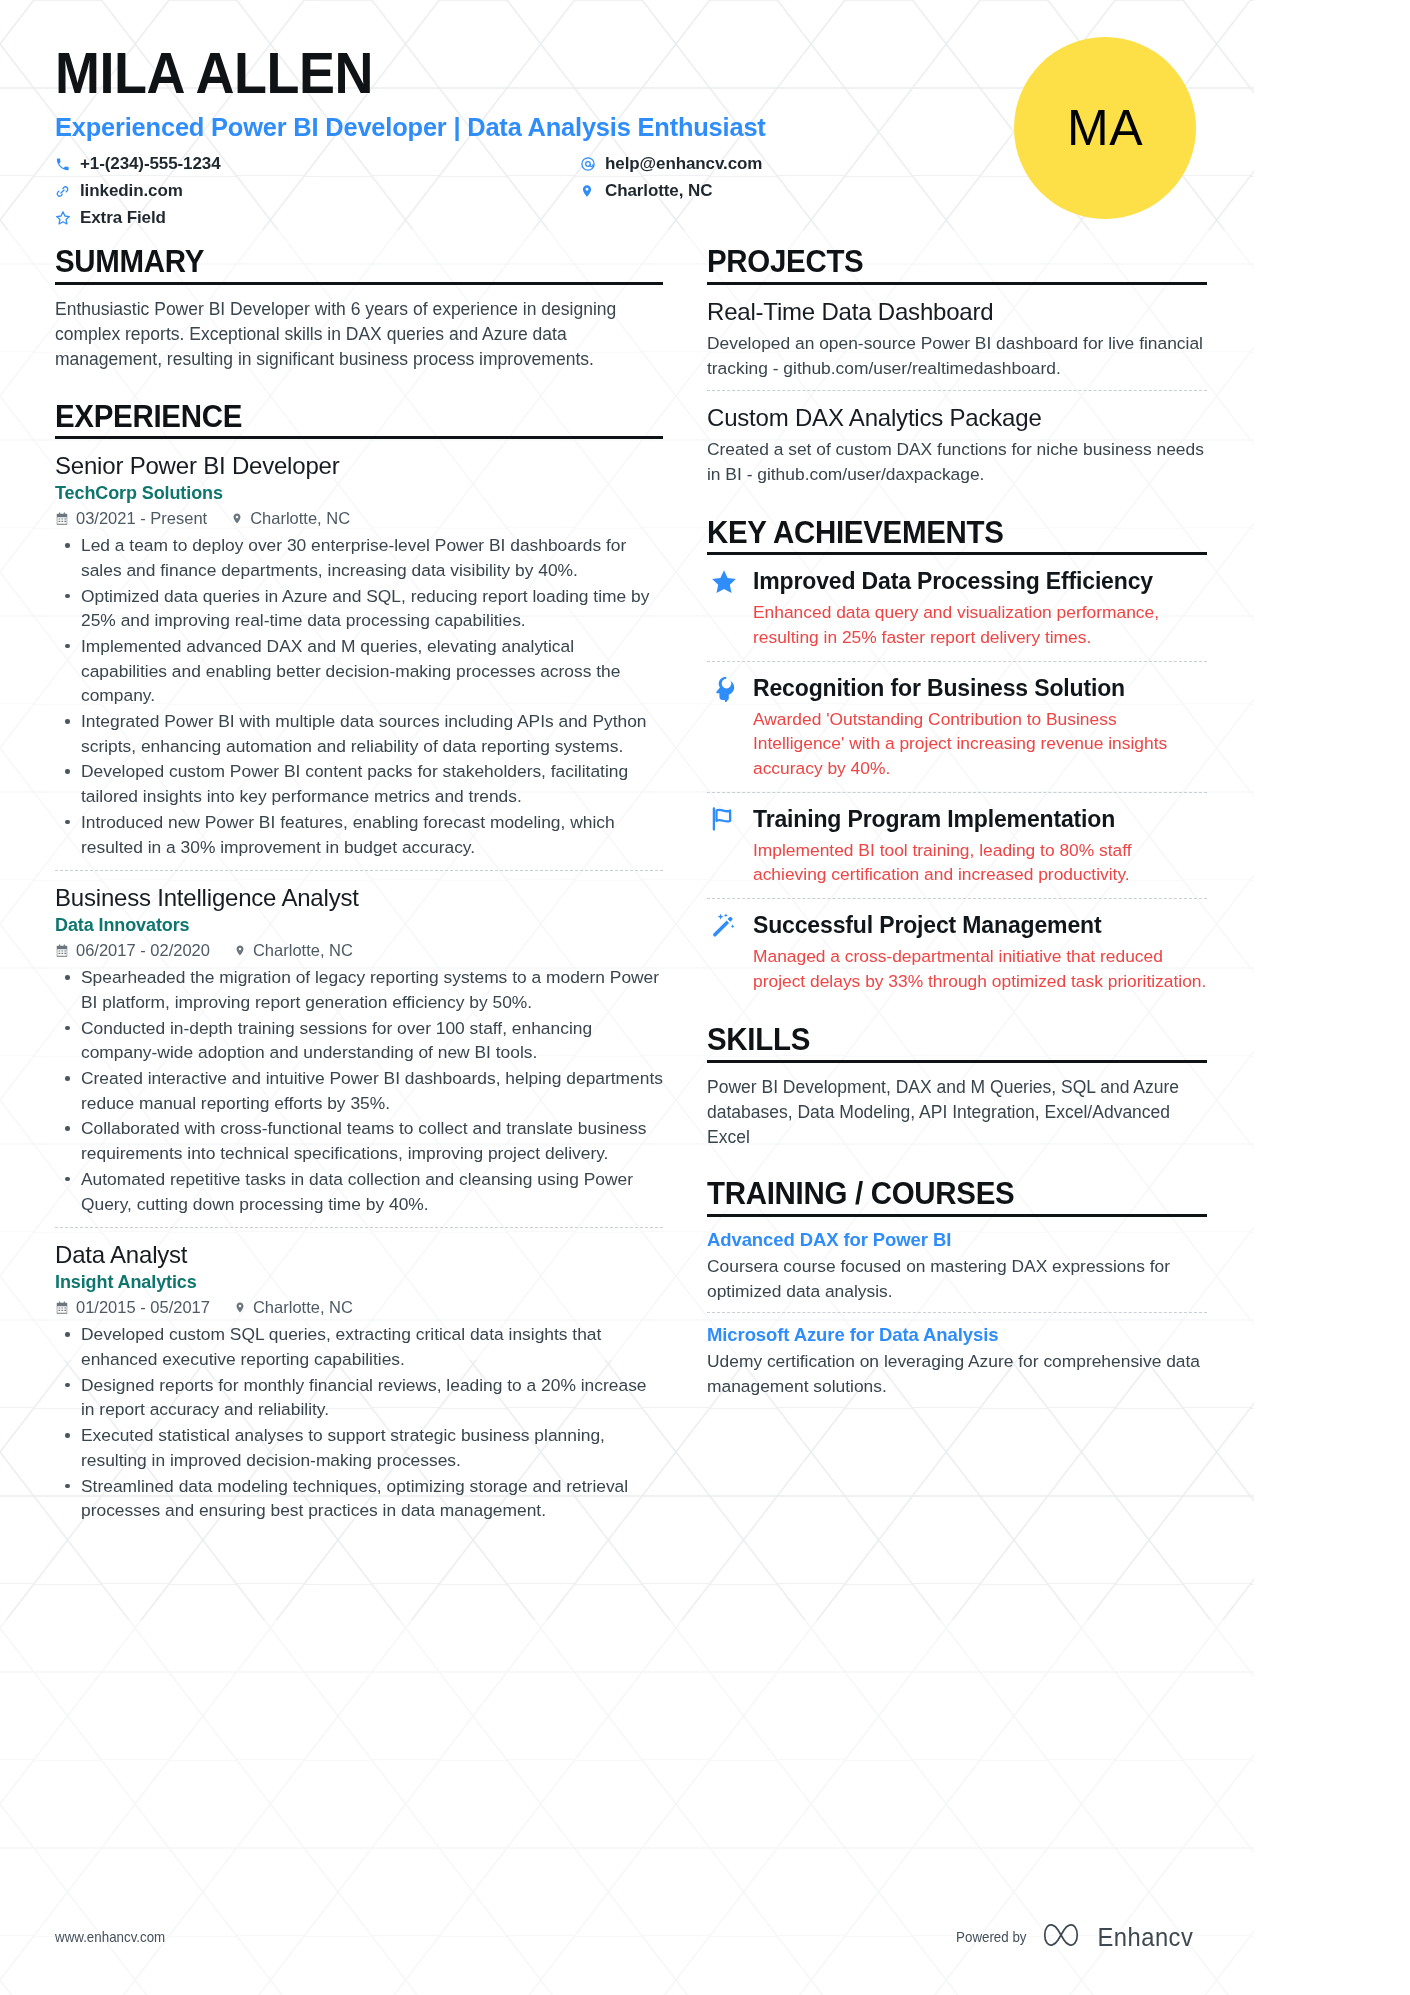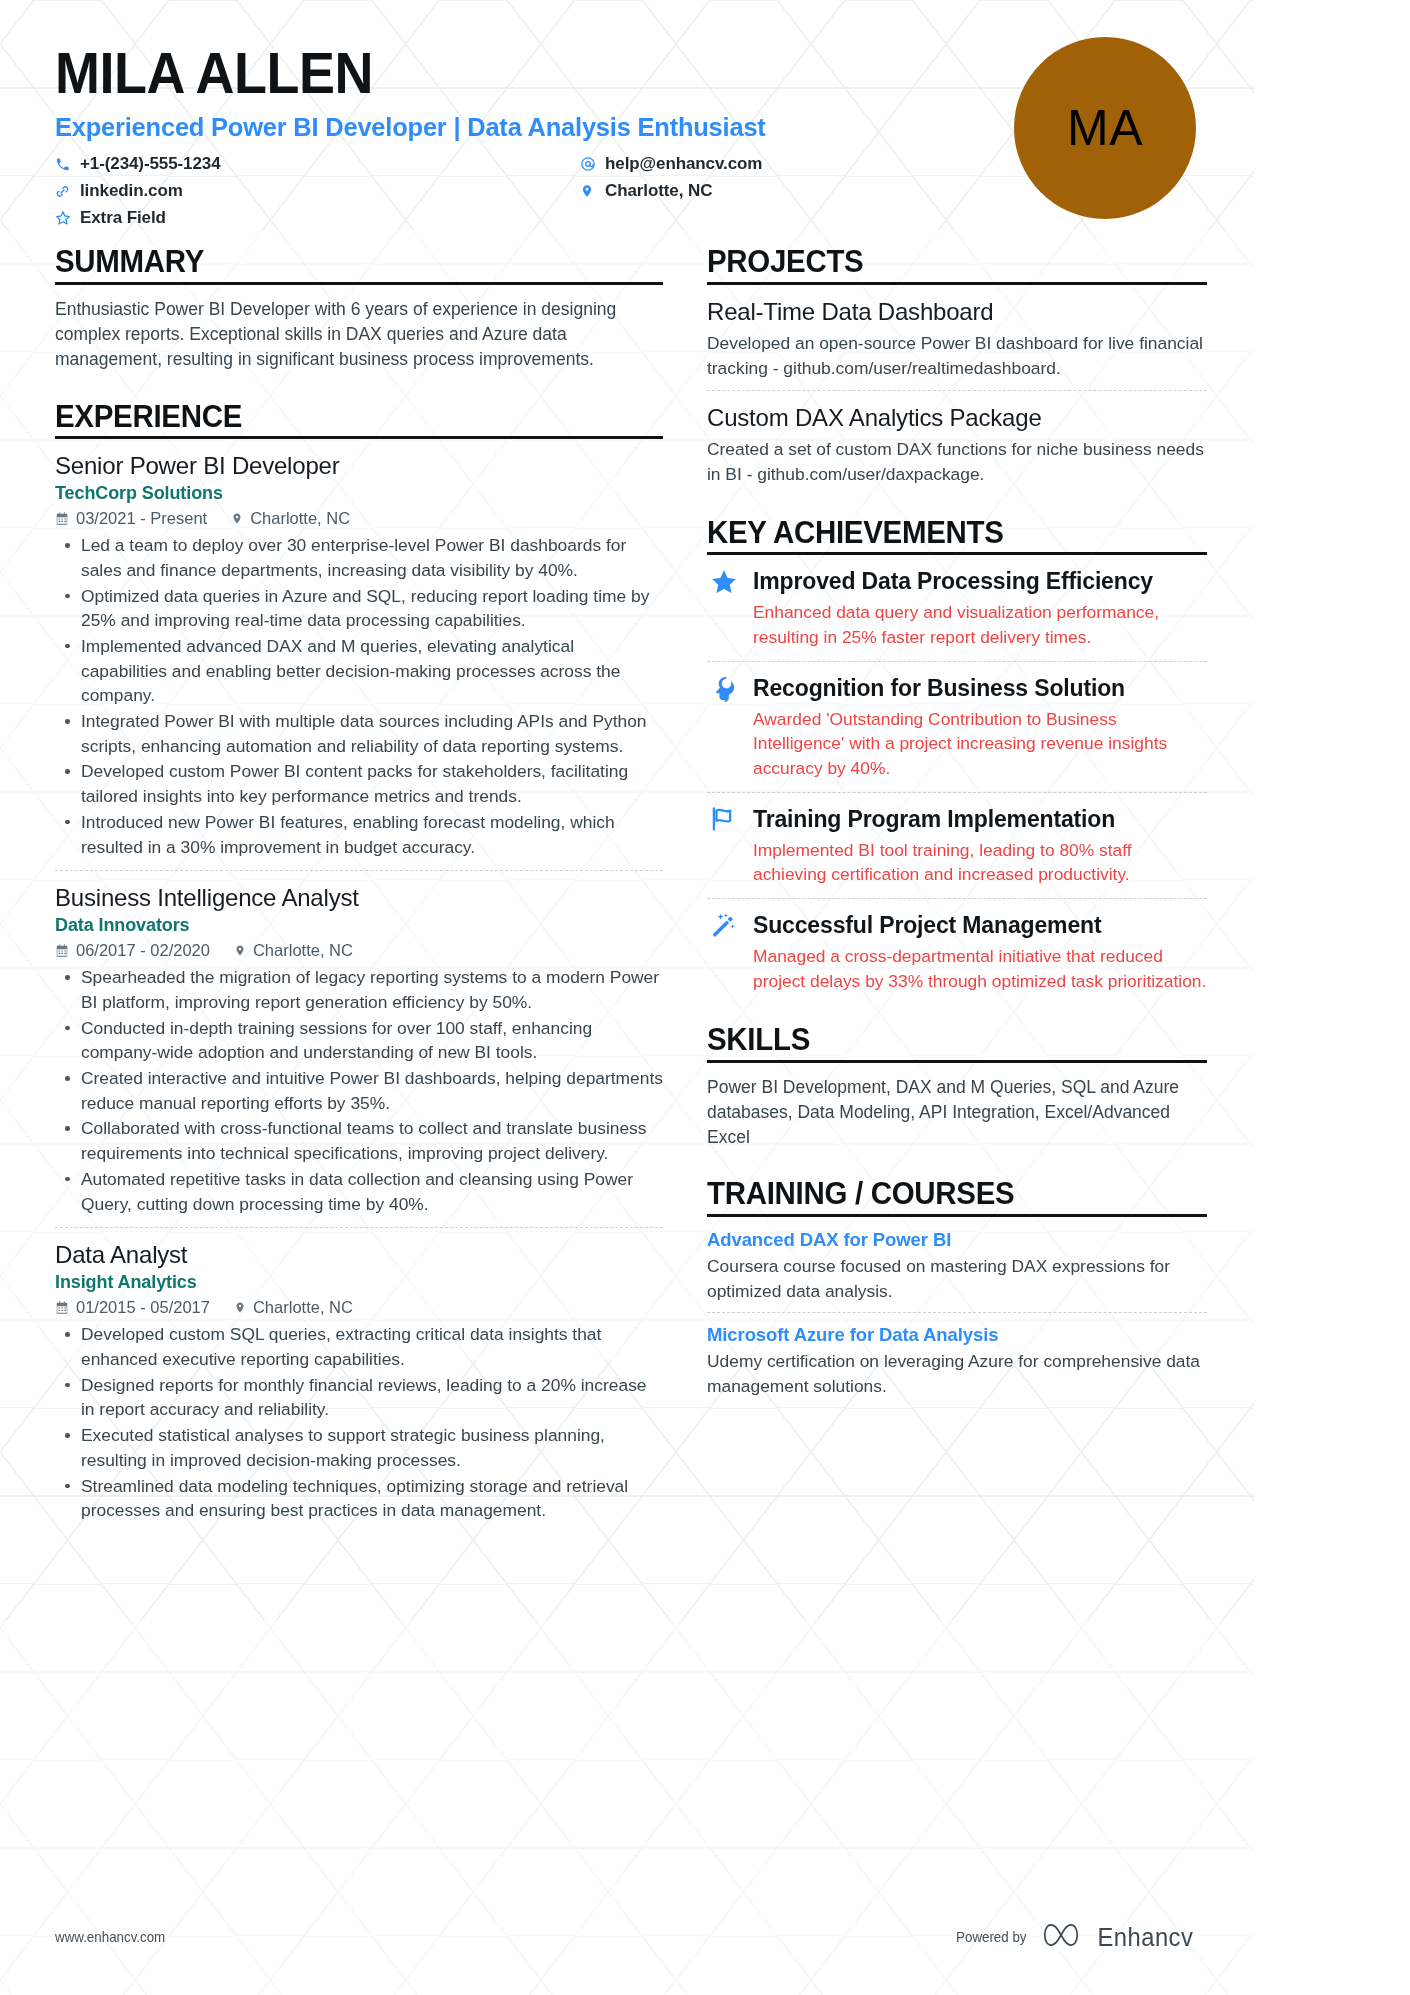--- a/index.html
+++ b/index.html
@@ -91,21 +91,21 @@
   .contact-item .ci svg { display:block; }
 
   
   .avatar {
     position: absolute;
     right: 58px;
     top: 37px;
     width: 182px;
     height: 182px;
     border-radius: 50%;
-    background: #a16207;
+    background: #fde047;
     display: flex;
     align-items: center;
     justify-content: center;
     color: #000000;
     font-size: 50px;
     letter-spacing: 0.5px;
     z-index: 3;
   }
 
   

